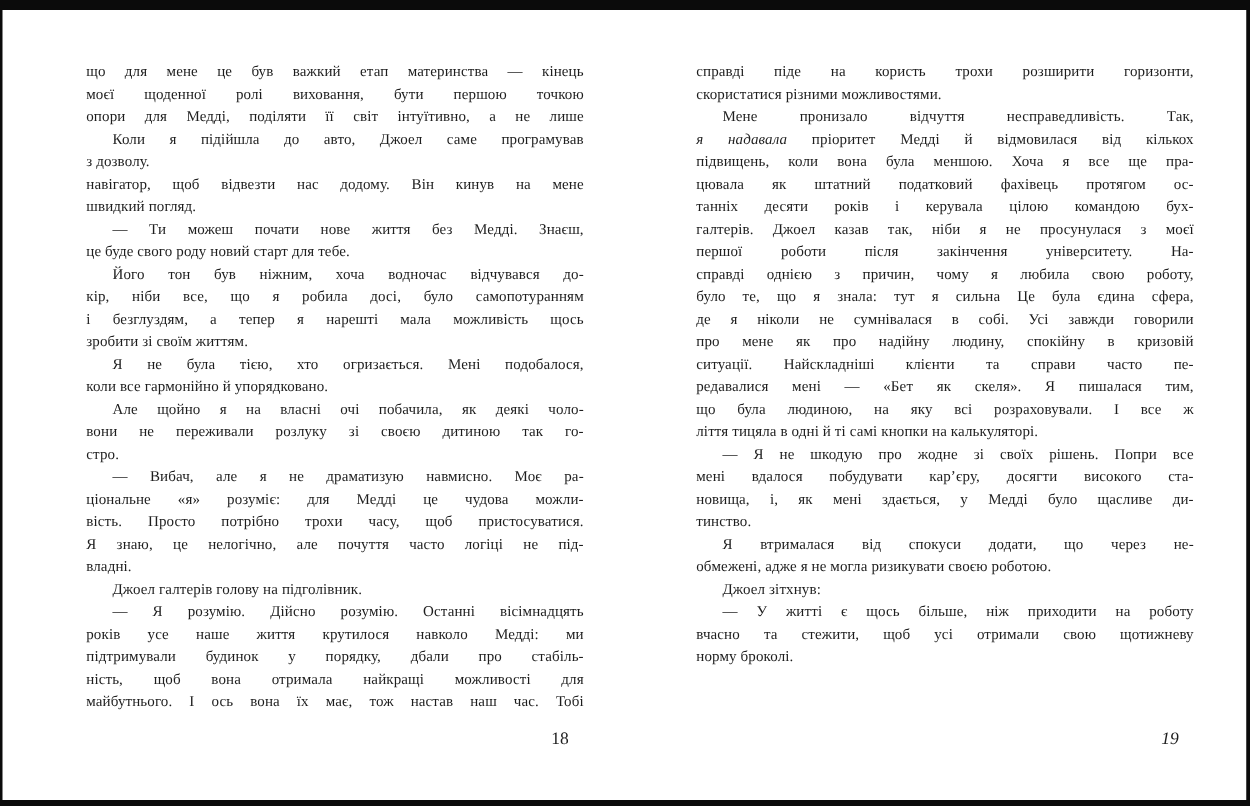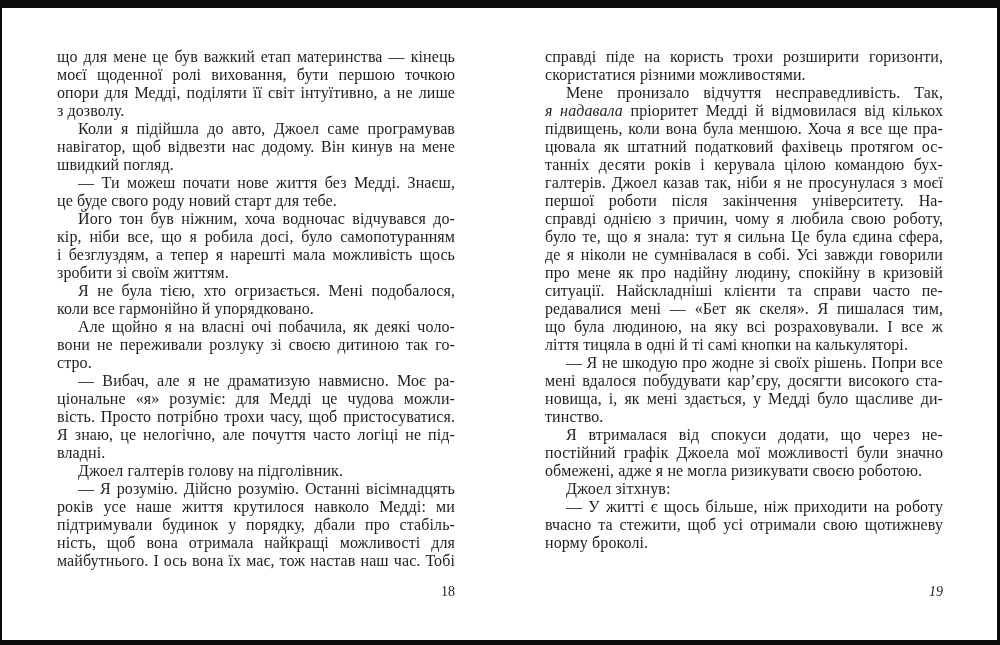--- a/index.html
+++ b/index.html
@@ -17,23 +17,24 @@
     left: 2px;
     right: 3px;
     bottom: 5px;
     background: var(--paper, #ffffff);
   }
   .text-block {
     position: absolute;
     top: 40px;
     width: 398px;
     color: var(--ink, #1e1e1e);
-    font-size: 16px;
+    font-size: 12px;
     line-height: 18px;
     letter-spacing: 0.1px;
+    margin-left: 12px;
   }
   #text-left  { left: 55px; }
   #text-right { left: 543px; }
   .line {
     height: 18px;
     text-align: justify;
     text-align-last: justify;
     white-space: normal;
   }
   .line.end { text-align-last: left; }
@@ -52,22 +53,22 @@
 </style>
 </head>
 <body>
 
 <div class="spread">
 
   <div class="text-block" id="text-left">
       <div class="line">що для мене це був важкий етап материнства — кінець</div>
       <div class="line">моєї щоденної ролі виховання, бути першою точкою</div>
       <div class="line">опори для Медді, поділяти її світ інтуїтивно, а не лише</div>
+      <div class="line indent">Коли я підійшла до авто, Джоел саме програмував</div>
       <div class="line end">з дозволу.</div>
-      <div class="line indent">Коли я підійшла до авто, Джоел саме програмував</div>
       <div class="line">навігатор, щоб відвезти нас додому. Він кинув на мене</div>
       <div class="line end">швидкий погляд.</div>
       <div class="line indent">— Ти можеш почати нове життя без Медді. Знаєш,</div>
       <div class="line end">це буде свого роду новий старт для тебе.</div>
       <div class="line indent">Його тон був ніжним, хоча водночас відчувався до-</div>
       <div class="line">кір, ніби все, що я робила досі, було самопотуранням</div>
       <div class="line">і безглуздям, а тепер я нарешті мала можливість щось</div>
       <div class="line end">зробити зі своїм життям.</div>
       <div class="line indent">Я не була тією, хто огризається. Мені подобалося,</div>
       <div class="line end">коли все гармонійно й упорядковано.</div>
@@ -105,21 +106,20 @@
       <div class="line">про мене як про надійну людину, спокійну в кризовій</div>
       <div class="line">ситуації. Найскладніші клієнти та справи часто пе-</div>
       <div class="line">редавалися мені — «Бет як скеля». Я пишалася тим,</div>
       <div class="line">що була людиною, на яку всі розраховували. І все ж</div>
       <div class="line end">ліття тицяла в одні й ті самі кнопки на калькуляторі.</div>
       <div class="line indent">— Я не шкодую про жодне зі своїх рішень. Попри все</div>
       <div class="line">мені вдалося побудувати кар’єру, досягти високого ста-</div>
       <div class="line">новища, і, як мені здається, у Медді було щасливе ди-</div>
       <div class="line end">тинство.</div>
       <div class="line indent">Я втрималася від спокуси додати, що через не-</div>
-      <div class="line">постійний графік Джоела мої можливості були значно</div>
       <div class="line end">обмежені, адже я не могла ризикувати своєю роботою.</div>
       <div class="line indent end">Джоел зітхнув:</div>
       <div class="line indent">— У житті є щось більше, ніж приходити на роботу</div>
       <div class="line">вчасно та стежити, щоб усі отримали свою щотижневу</div>
       <div class="line end">норму броколі.</div>
     </div>
 
   <div class="page-number" id="num-right">19</div>
 
 </div>

